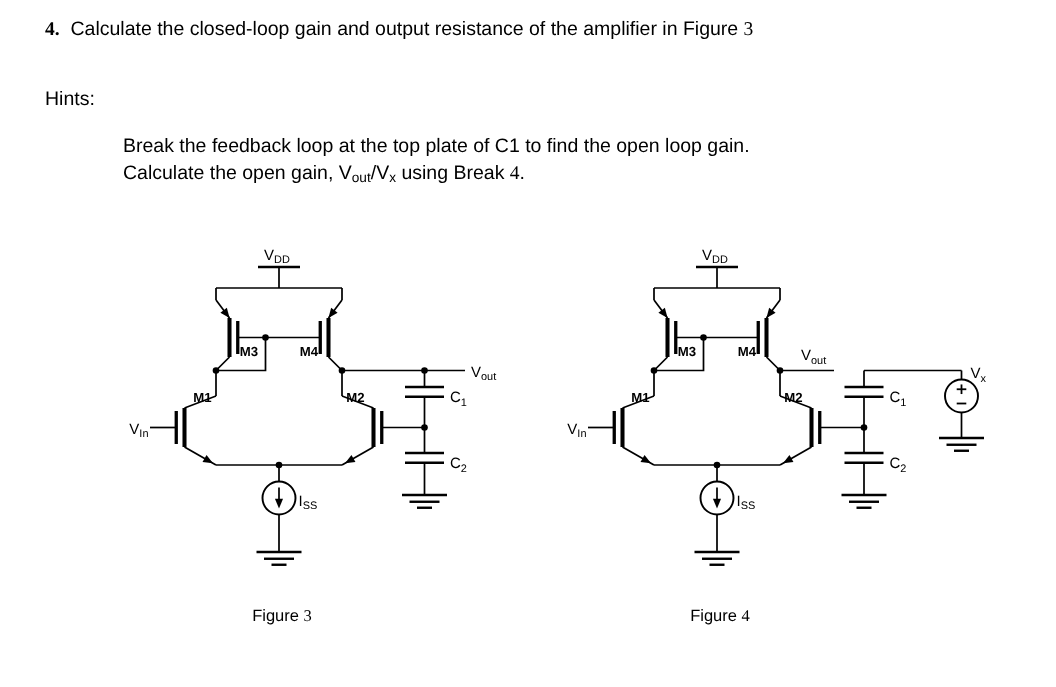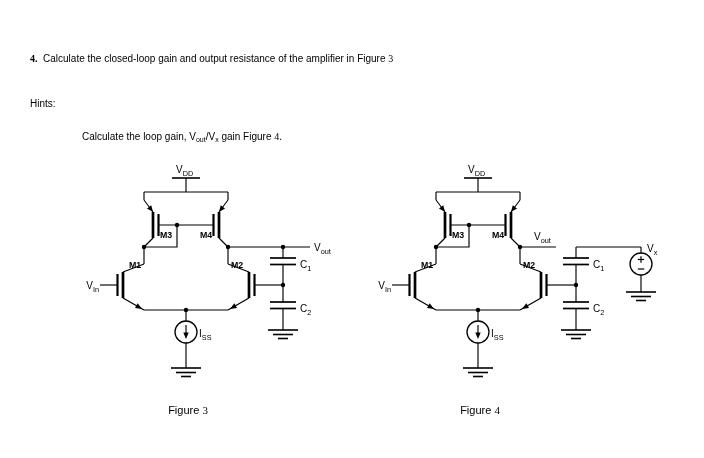--- a/index.html
+++ b/index.html
@@ -3,40 +3,41 @@
 <meta charset="utf-8">
 <style>
   * { margin:0; padding:0; box-sizing:border-box; }
   html,body { width:704px; height:458px; }
   body {
     background:#ffffff;
     color:#000;
     font-family:"Liberation Sans", sans-serif;
   }
   .page { position:relative; width:704px; height:458px; background:#fff; overflow:hidden; }
-  .textblock { position:absolute; font-size:10px;margin-top:40px; }
+  .textblock { position:absolute; font-size:13px; }
   .line { white-space:pre; line-height:17.5px; }
   .b { font-weight:bold; }
   .serif { font-family:"Liberation Serif", serif; }
   .sub { font-size:70%; position:relative; top:0.28em; }
   svg.schem { position:absolute; left:0; top:0; font-family:"Liberation Sans", sans-serif; }
 </style>
 </head>
 <body>
 
 <div class="page">
 
   <div class="textblock" style="left:30px; top:10px;">
     <div class="line"><span class="b serif">4.</span><span>  Calculate the closed-loop gain and output resistance of the amplifier in Figure </span><span class="serif">3</span></div>
   </div>
 
   <div class="textblock" style="left:30px; top:58px;">Hints:</div>
 
   <div class="textblock" style="left:82px; top:88px;">
-    <div class="line"><span>Calculate the loop gain, </span><span>V</span><span class="sub">out</span><span>/V</span><span class="sub">x</span><span> gain Figure </span><span class="serif">4</span><span>.</span></div>
+    <div class="line">Break the feedback loop at the top plate of C1 to find the open loop gain.</div>
+    <div class="line"><span>Calculate the open gain, </span><span>V</span><span class="sub">out</span><span>/V</span><span class="sub">x</span><span> using Break </span><span class="serif">4</span><span>.</span></div>
   </div>
 
   <svg class="schem" width="704" height="458" viewBox="0 0 704 458">
       <g>
         <g>
           <text x="176" y="173" font-size="10" text-anchor="start" fill="#000000"><tspan>V</tspan><tspan dy="2.6" font-size="7.3">DD</tspan></text>
           <line x1="172" y1="178" x2="200" y2="178" stroke="#000000" stroke-width="1.6"></line>
           <line x1="186" y1="178" x2="186" y2="192" stroke="#000000" stroke-width="1.15"></line>
         </g>
         <g>

